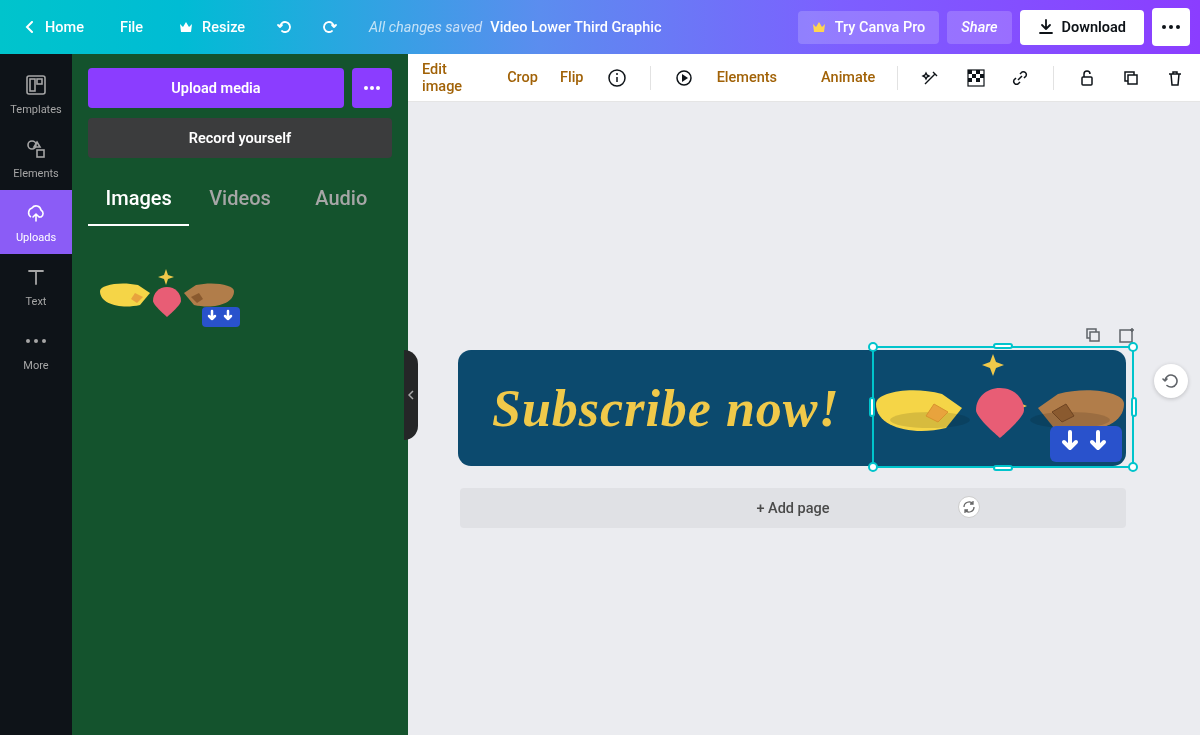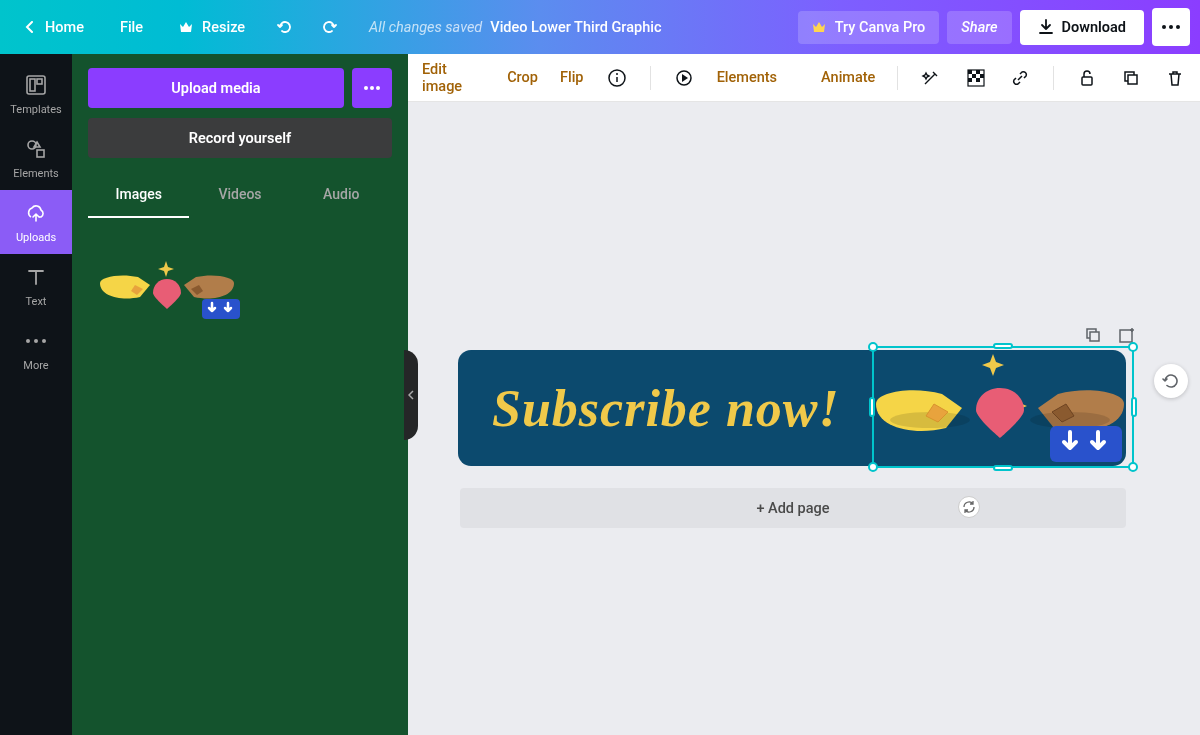--- a/index.html
+++ b/index.html
@@ -27,21 +27,21 @@
 .rail-ico { width:24px; height:24px; display:flex; align-items:center; justify-content:center; }
 
 
 .panel { width:336px; background:#14532d; color:#fff; display:flex; flex-direction:column; padding:14px 0 0 0; position:relative; }
 .panel-inner { padding:0 16px; }
 .upload-row { display:flex; gap:8px; margin-bottom:10px; }
 .upload-btn { flex:1; background:#8b3dff; color:#fff; border:none; height:40px; border-radius:4px; font-weight:600; font-size:14.5px; cursor:pointer; }
 .upload-more { width:40px; height:40px; background:#8b3dff; border-radius:4px; display:flex; align-items:center; justify-content:center; cursor:pointer; color:#fff; font-weight:bold; }
 .record-btn { width:100%; height:40px; background:#3b3c3d; color:#fff; border:none; border-radius:4px; font-weight:600; font-size:14.5px; cursor:pointer; }
 .tabs { display:flex; margin-top:18px; }
-.tab { flex:1; text-align:center; padding:10px 0 14px 0; color:#a6a6a6; font-size:14px; font-weight:500; cursor:pointer; }
+.tab { flex:1; text-align:center; padding:10px 0 14px 0; color:#a6a6a6; font-size:20px; font-weight:500; cursor:pointer; }
 .tab.active { color:#fff; border-bottom:2px solid #fff; }
 .thumbs { padding:28px 18px; }
 .thumb { width:154px; height:80px; border-radius:6px; cursor:pointer; display:flex; align-items:center; justify-content:center; }
 
 
 .collapse { position:absolute; right:-10px; top:50%; transform:translateY(-50%); width:14px; height:90px; background:#252627; border-radius:0 40px 40px 0; display:flex; align-items:center; justify-content:center; cursor:pointer; color:#aaa; font-size:11px; }
 
 
 .canvas-wrap { flex:1; background:#ebecf0; display:flex; flex-direction:column; }
 .toolbar { height:48px; background:#fff; border-bottom:1px solid #e5e5e5; display:flex; align-items:center; padding:0 14px; gap:22px; color:#a16207; font-size:14.5px; }

